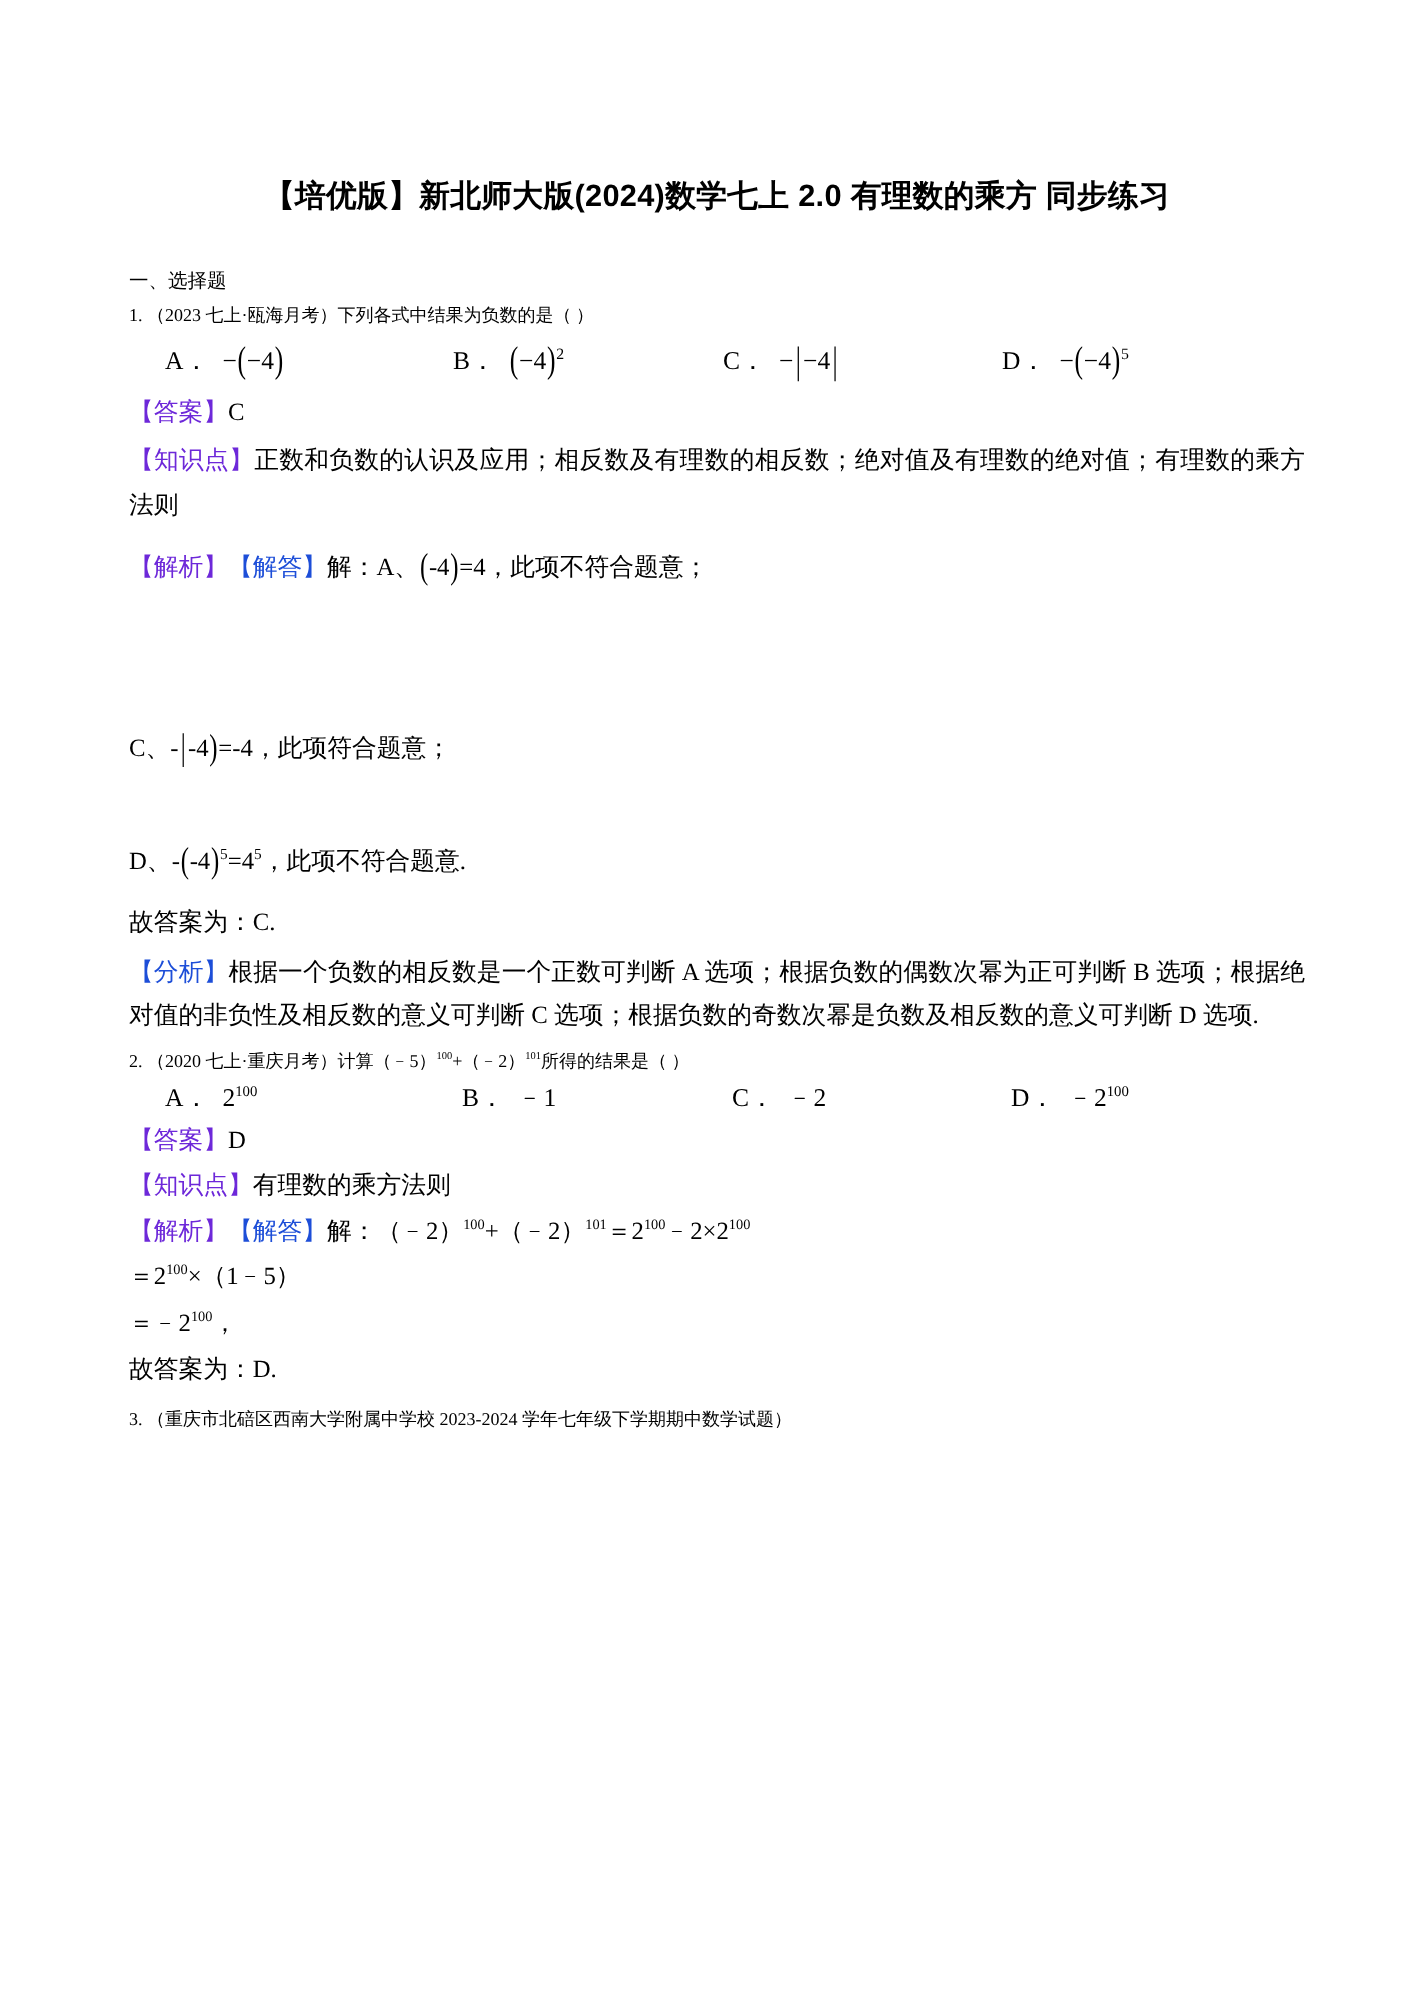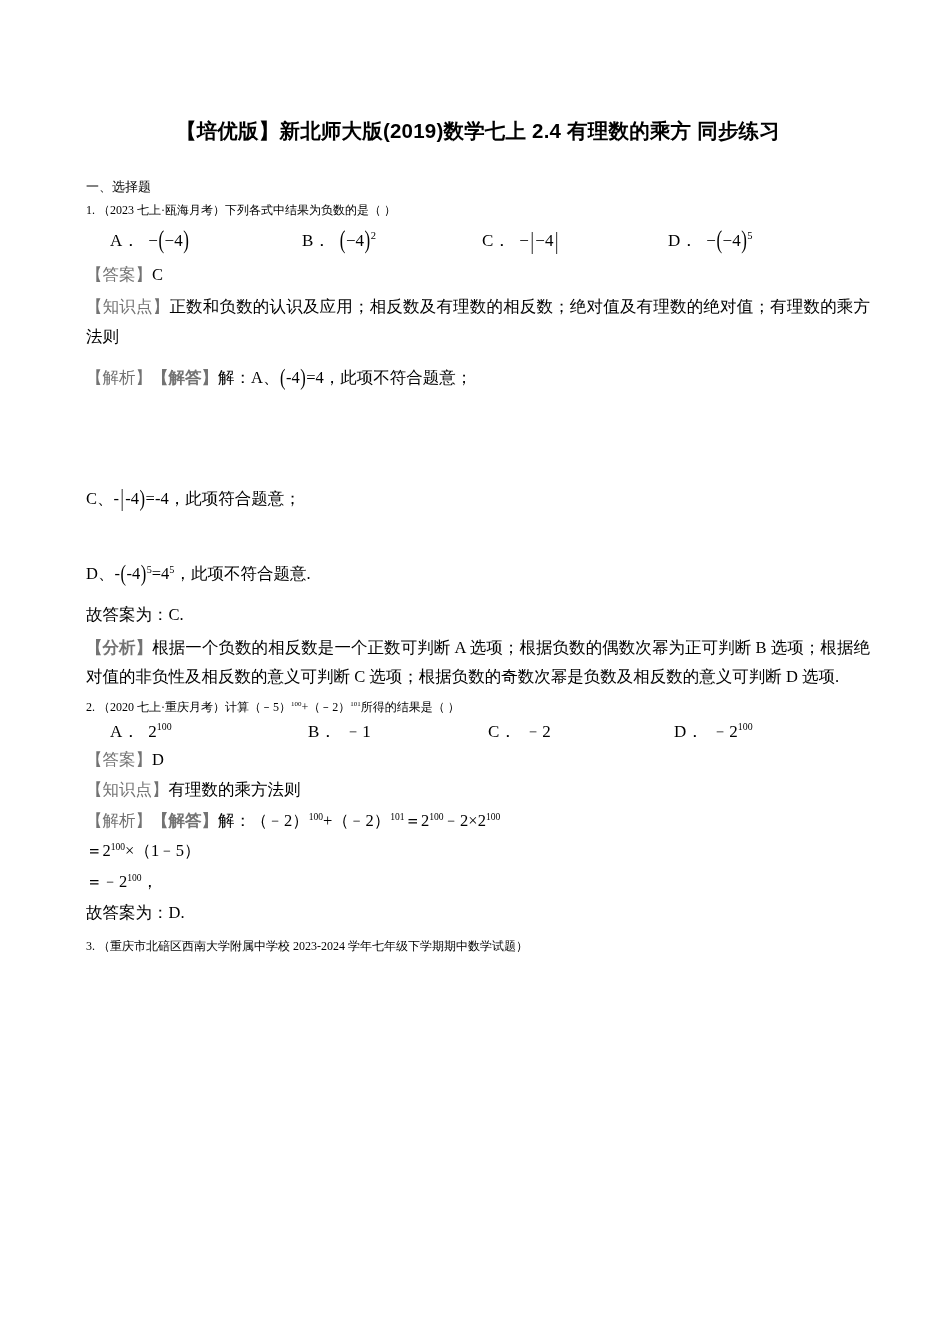--- a/index.html
+++ b/index.html
@@ -42,26 +42,25 @@
     font-size: 16.5px;
     line-height: 1.55;
     margin: 0 0 5px 0;
   }
   .qline {
     font-size: 12px;
     line-height: 1.5;
     margin: 0 0 4px 0;
   }
   .lbl-blue {
-    color: #737373;
+    color: #6d28d9;
     margin-top: 44px;
   }
   .lbl-black {
-    color: #737373;
-    font-weight: bold;
+    color: #1d4ed8;
   }
   
   .choices {
     display: flex;
     font-size: 17px;
     margin: 10px 0 10px 0;
     padding-left: 24px;
     align-items: baseline;
   }
   .choices .opt {
@@ -120,21 +119,21 @@
     line-height: 1.78;
     margin: 0 0 3px 0;
     text-align: justify;
   }
 </style>
 </head>
 <body>
 
 <div class="page">
 
-  <div class="doc-title">【培优版】新北师大版(2019)数学七上 2.4 有理数的乘方 同步练习</div>
+  <div class="doc-title">【培优版】新北师大版(2024)数学七上 2.0 有理数的乘方 同步练习</div>
 
   <div class="section-head">一、选择题</div>
 
   <div class="qline">
     <span>1.</span>
     <span>（2023 七上·瓯海月考）</span><span>下列各式中结果为负数的是（     ）</span>
   </div>
 
   <div class="choices q1">
     <span class="opt">

